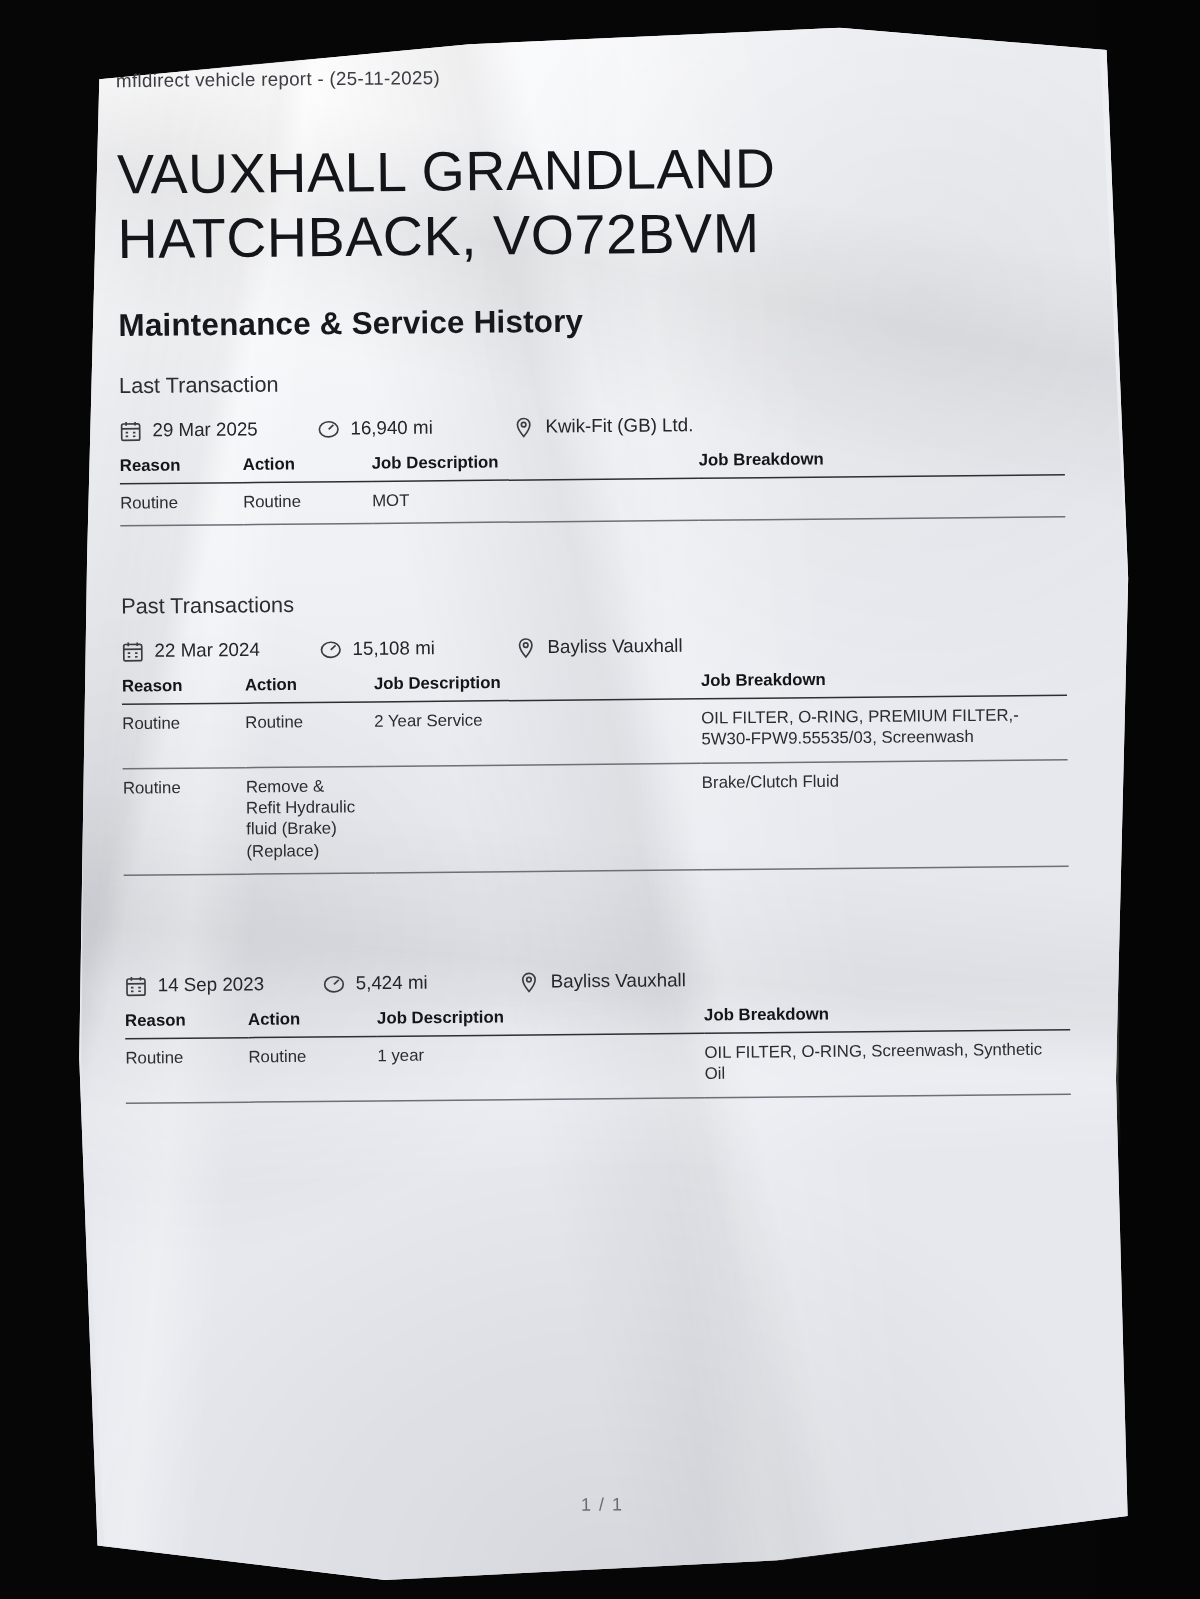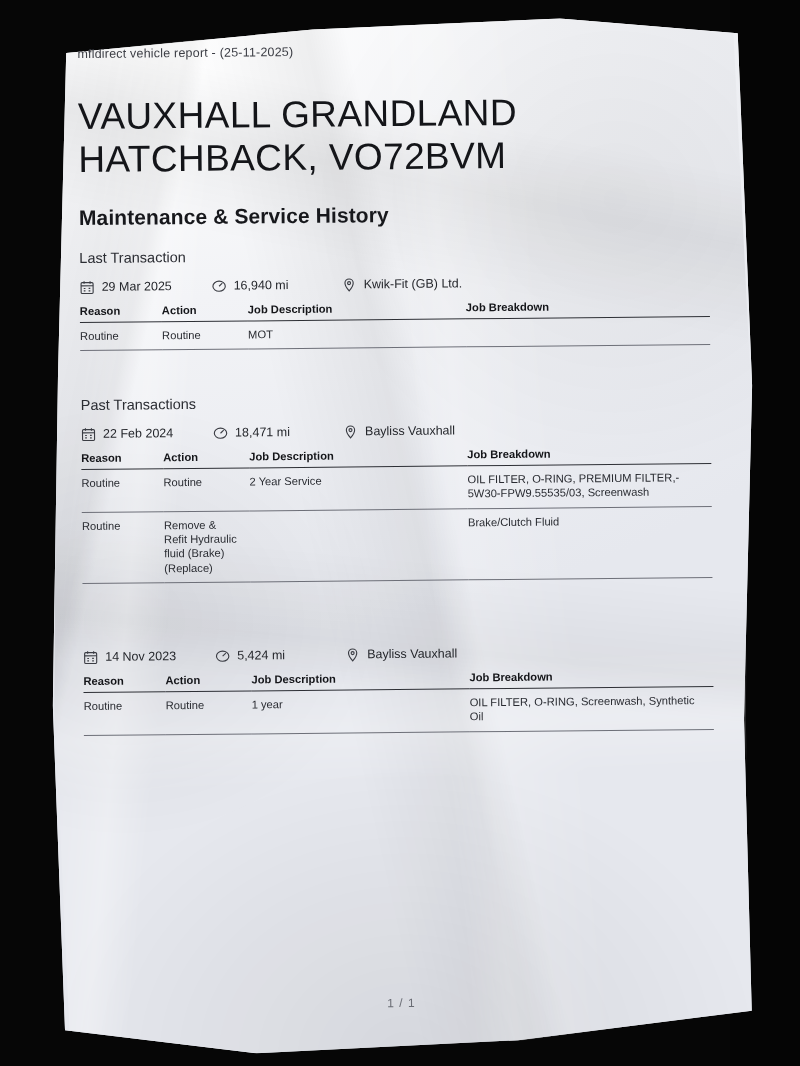--- a/index.html
+++ b/index.html
@@ -304,30 +304,30 @@
                   <rect x="1.6" y="2.8" width="12.8" height="11.6" rx="1.2"></rect>
                   <line x1="1.6" y1="6.2" x2="14.4" y2="6.2"></line>
                   <line x1="4.8" y1="1.4" x2="4.8" y2="4"></line>
                   <line x1="11.2" y1="1.4" x2="11.2" y2="4"></line>
                   <line x1="4.4" y1="9" x2="6.2" y2="9"></line>
                   <line x1="9.6" y1="9" x2="11.4" y2="9"></line>
                   <line x1="4.4" y1="11.6" x2="6.2" y2="11.6"></line>
                   <line x1="9.6" y1="11.6" x2="11.4" y2="11.6"></line>
                 </svg>
               </span>
-              <span>22 Feb 2024</span>
+              <span>22 Mar 2024</span>
             </div>
             <div class="meta-item meta-odo">
               <span class="meta-icon">
                 <svg viewBox="0 0 16 16" fill="none" stroke="currentColor" stroke-width="1.2">
                   <ellipse cx="8" cy="8" rx="6.6" ry="5.4"></ellipse>
                   <line x1="8" y1="8" x2="11.4" y2="4.8"></line>
                 </svg>
               </span>
-              <span>18,471 mi</span>
+              <span>15,108 mi</span>
             </div>
             <div class="meta-item meta-loc">
               <span class="meta-icon">
                 <svg viewBox="0 0 16 16" fill="none" stroke="currentColor" stroke-width="1.2">
                   <path d="M8 1.6c-2.5 0-4.4 1.9-4.4 4.3C3.6 9.3 8 14.4 8 14.4s4.4-5.1 4.4-8.5c0-2.4-1.9-4.3-4.4-4.3z"></path>
                   <circle cx="8" cy="6" r="1.6"></circle>
                 </svg>
               </span>
               <span>Bayliss Vauxhall</span>
             </div>
@@ -369,21 +369,21 @@
                   <rect x="1.6" y="2.8" width="12.8" height="11.6" rx="1.2"></rect>
                   <line x1="1.6" y1="6.2" x2="14.4" y2="6.2"></line>
                   <line x1="4.8" y1="1.4" x2="4.8" y2="4"></line>
                   <line x1="11.2" y1="1.4" x2="11.2" y2="4"></line>
                   <line x1="4.4" y1="9" x2="6.2" y2="9"></line>
                   <line x1="9.6" y1="9" x2="11.4" y2="9"></line>
                   <line x1="4.4" y1="11.6" x2="6.2" y2="11.6"></line>
                   <line x1="9.6" y1="11.6" x2="11.4" y2="11.6"></line>
                 </svg>
               </span>
-              <span>14 Nov 2023</span>
+              <span>14 Sep 2023</span>
             </div>
             <div class="meta-item meta-odo">
               <span class="meta-icon">
                 <svg viewBox="0 0 16 16" fill="none" stroke="currentColor" stroke-width="1.2">
                   <ellipse cx="8" cy="8" rx="6.6" ry="5.4"></ellipse>
                   <line x1="8" y1="8" x2="11.4" y2="4.8"></line>
                 </svg>
               </span>
               <span>5,424 mi</span>
             </div>

